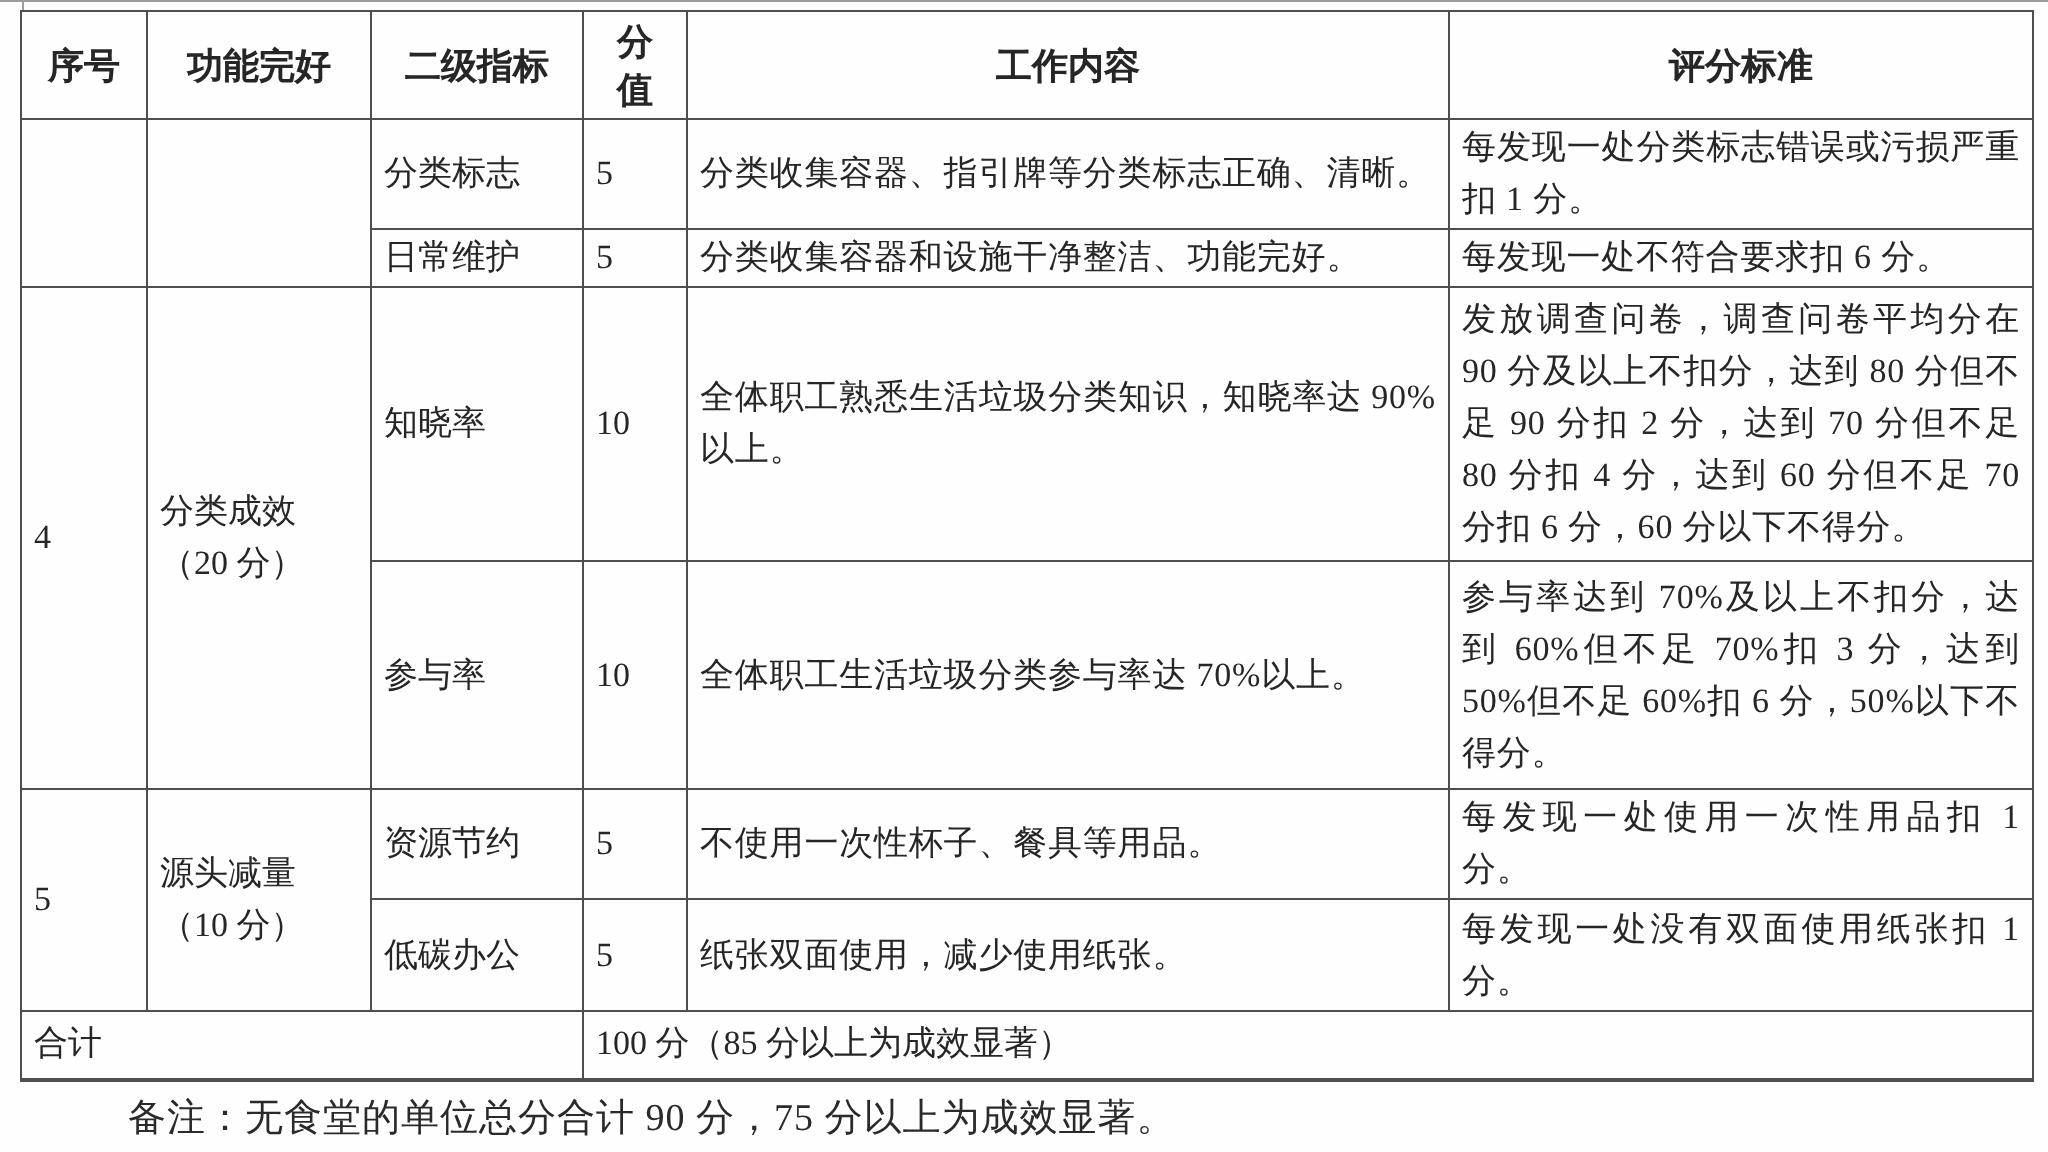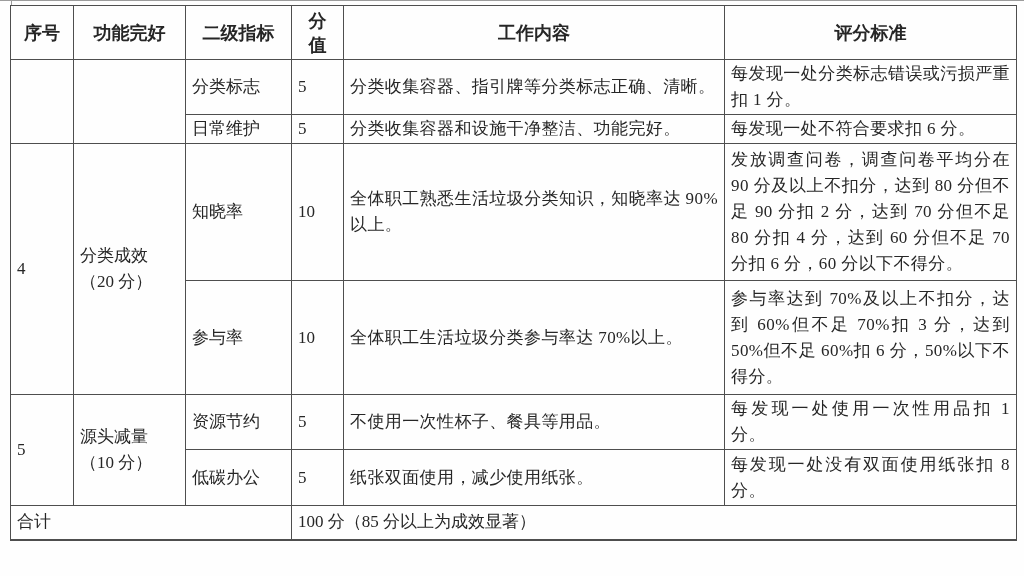--- a/index.html
+++ b/index.html
@@ -102,23 +102,24 @@
       <td class="cell-center">资源节约</td>
       <td class="cell-center">5</td>
       <td class="cell-justify">不使用一次性杯子、餐具等用品。</td>
       <td class="cell-justify">每发现一处使用一次性用品扣 1 分。</td>
     </tr>
 
     <tr style="height:56px">
       <td class="cell-center">低碳办公</td>
       <td class="cell-center">5</td>
       <td class="cell-justify">纸张双面使用，减少使用纸张。</td>
-      <td class="cell-justify">每发现一处没有双面使用纸张扣 8 分。</td>
+      <td class="cell-justify">每发现一处没有双面使用纸张扣 1 分。</td>
     </tr>
 
     <tr style="height:34px">
       <td colspan="3" class="cell-center">合计</td>
       <td colspan="3" class="cell-center">100 分（85 分以上为成效显著）</td>
     </tr>
   </tbody>
     </table>
 
+  <div class="note">备注：无食堂的单位总分合计 90 分，75 分以上为成效显著。</div>
 </div>
 
 </body></html>

